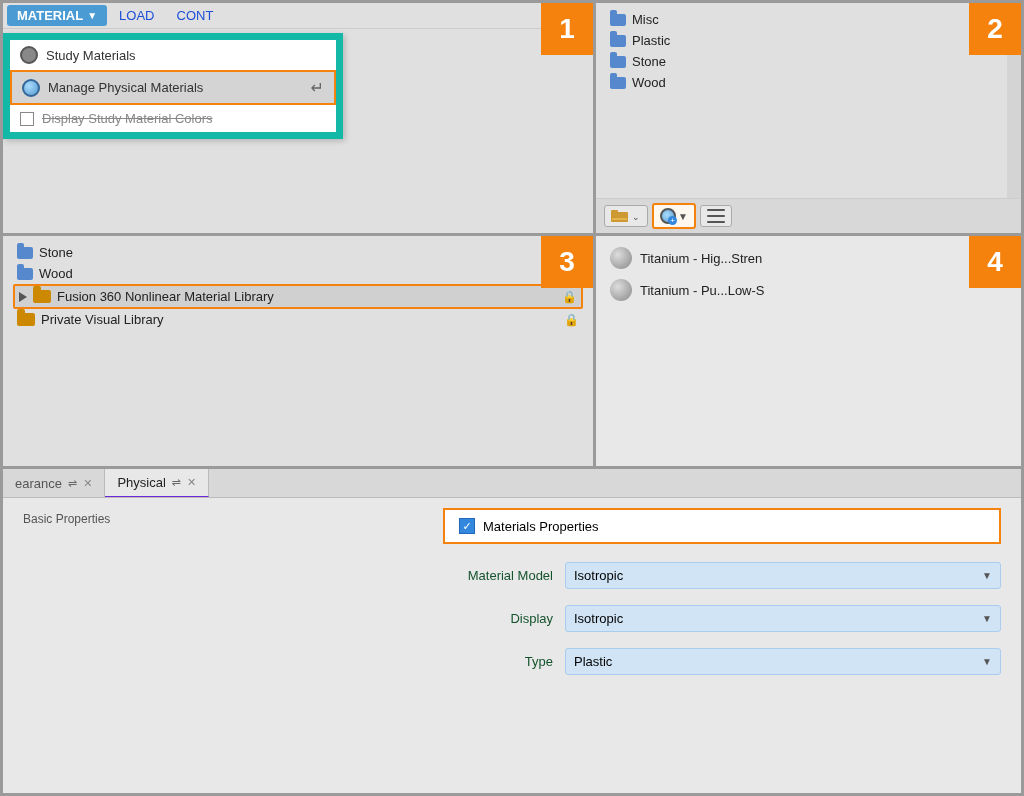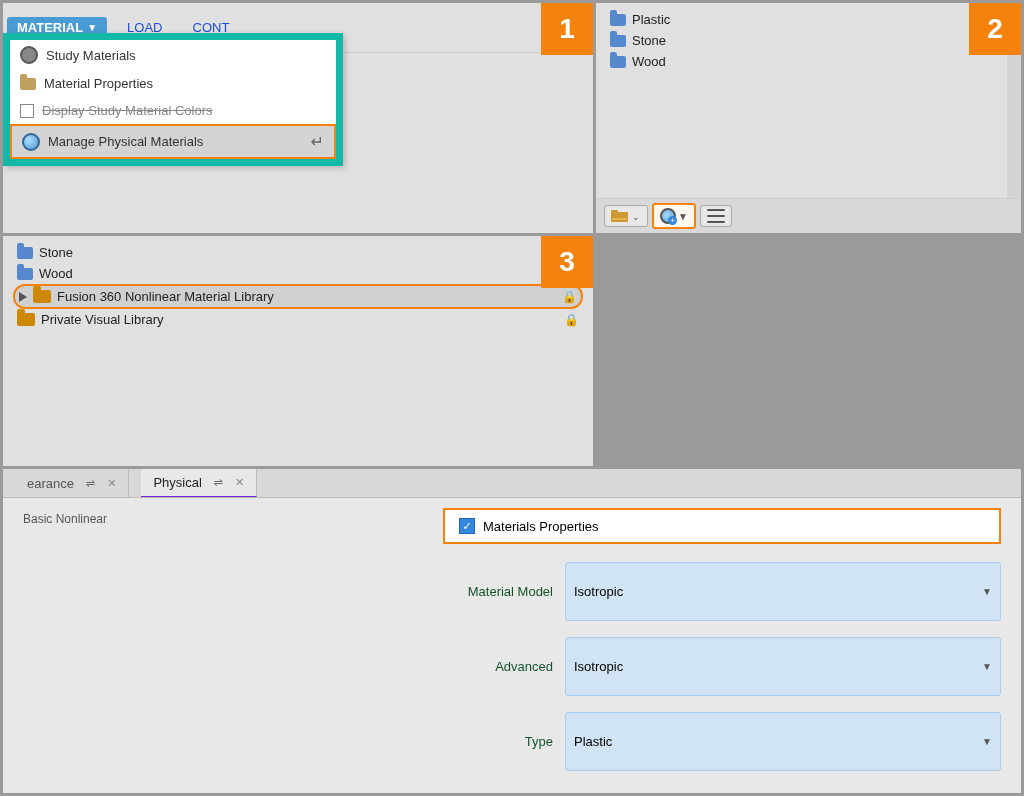--- a/index.html
+++ b/index.html
@@ -48,23 +48,23 @@
     }
 
     
     .panel-1 {
       background: #e0e0e0;
     }
 
     .panel-1 .menu-bar {
       display: flex;
       background: #e0e0e0;
-      padding: 14px 4px;
+      padding: 2px 4px;
       border-bottom: 1px solid #ccc;
-      gap: 10px;
+      gap: 2px;
     }
 
     .menu-item-active {
       background: #4a9bd4;
       color: white;
       padding: 3px 10px;
       border-radius: 3px;
       font-weight: bold;
       display: flex;
       align-items: center;
@@ -264,21 +264,21 @@
       background: #e0e0e0;
     }
 
     .panel-3 .tree-content {
       padding: 6px 10px;
     }
 
     .tree-item.selected-lib {
       background: #d0d0d0;
       border: 2px solid #f5820d;
-      border-radius: 12px;
+      border-radius: 2px;
     }
 
     .lock-icon {
       margin-left: auto;
       color: #888;
       font-size: 12px;
     }
 
     .triangle-right {
       width: 0;
@@ -344,26 +344,25 @@
     .panel-bottom .tab-bar {
       display: flex;
       border-bottom: 1px solid #bbb;
       background: #d8d8d8;
     }
 
     .tab {
       display: flex;
       align-items: center;
       padding: 6px 12px;
-      gap: 12px;
+      gap: 6px;
       border-right: 1px solid #bbb;
       background: #d8d8d8;
       color: #555;
       cursor: pointer;
-      margin-left: 12px;
     }
 
     .tab.active {
       background: #e8e8e8;
       color: #222;
       border-bottom: 1px solid #6d28d9;
     }
 
     .tab-icon {
       font-size: 11px;
@@ -433,21 +432,21 @@
       width: 110px;
       text-align: right;
       flex-shrink: 0;
     }
 
     .prop-select {
       flex: 1;
       background: #d0e4f5;
       border: 1px solid #aaccee;
       border-radius: 3px;
-      padding: 21px 8px;
+      padding: 5px 8px;
       display: flex;
       align-items: center;
       justify-content: space-between;
       cursor: pointer;
       max-width: 640px;
     }
 
     .select-arrow {
       color: #555;
       font-size: 10px;
@@ -472,44 +471,44 @@
       </div>
     </div>
 
     <div class="menu-content">
 
       <div class="menu-row">
         <div class="icon-circle"></div>
         <span>Study Materials</span>
       </div>
 
-      <div class="menu-row">
-        <div class="icon-folder-sm"></div>
-        <span>Material Properties</span>
-      </div>
-
-      <div class="menu-row strikethrough">
-        <div class="checkbox-empty"></div>
-        <span>Display Study Material Colors</span>
-      </div>
 
       <div class="menu-row highlighted">
         <div class="icon-circle" style="background: radial-gradient(circle at 35% 35%, #aaddff, #5599cc); border-color: #336699;"></div>
         <span>Manage Physical Materials</span>
         <span class="return-icon">↵</span>
       </div>
+
+      <div class="menu-row strikethrough">
+        <div class="checkbox-empty"></div>
+        <span>Display Study Material Colors</span>
+      </div>
     </div>
 
     <div class="orange-badge">
       <span>1</span>
     </div>
   </div>
 
   <div class="panel panel-2">
     <div class="tree-list">
+      <div class="tree-item">
+        <div class="folder-icon"></div>
+        <span>Misc</span>
+      </div>
       <div class="tree-item">
         <div class="folder-icon"></div>
         <span>Plastic</span>
       </div>
       <div class="tree-item">
         <div class="folder-icon"></div>
         <span>Stone</span>
       </div>
       <div class="tree-item">
         <div class="folder-icon"></div>
@@ -580,58 +579,74 @@
         <span>Private Visual Library</span>
         <span class="lock-icon">🔒</span>
       </div>
     </div>
 
     <div class="orange-badge">
       <span>3</span>
     </div>
   </div>
 
+  <div class="panel panel-4">
+    <div class="mat-list">
+      <div class="mat-item">
+        <div class="mat-sphere"></div>
+        <span>Titanium - Hig...Stren</span>
+      </div>
+      <div class="mat-item">
+        <div class="mat-sphere"></div>
+        <span>Titanium - Pu...Low-S</span>
+      </div>
+    </div>
+
+    <div class="orange-badge">
+      <span>4</span>
+    </div>
+  </div>
 
   <div class="panel panel-bottom">
     <div class="tab-bar">
       <div class="tab">
         <span>earance</span>
         <span class="tab-icon">⇌</span>
         <span class="tab-close">✕</span>
       </div>
       <div class="tab active">
         <span>Physical</span>
         <span class="tab-icon">⇌</span>
         <span class="tab-close">✕</span>
       </div>
     </div>
 
     <div class="content-area">
       <div class="left-col">
         <div class="section-header">
-          <span>Basic Nonlinear</span>
+          <span>Basic Properties</span>
         </div>
       </div>
 
       <div class="right-col">
         <div class="adv-props-box">
           <div class="checkbox-checked">✓</div>
           <span>Materials Properties</span>
         </div>
 
         <div class="prop-row">
           <span class="prop-label">Material Model</span>
           <div class="prop-select">
             <span>Isotropic</span>
             <span class="select-arrow">▼</span>
           </div>
         </div>
 
         <div class="prop-row">
-          <span class="prop-label">Advanced</span>
+          <span class="prop-label">Display</span>
           <div class="prop-select">
             <span>Isotropic</span>
             <span class="select-arrow">▼</span>
           </div>
         </div>
 
         <div class="prop-row">
           <span class="prop-label">Type</span>
           <div class="prop-select">
             <span>Plastic</span>

